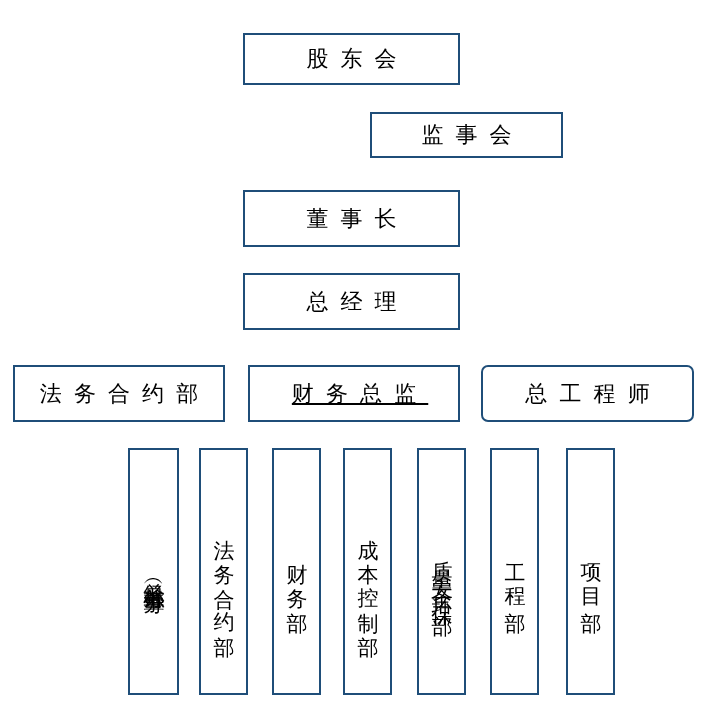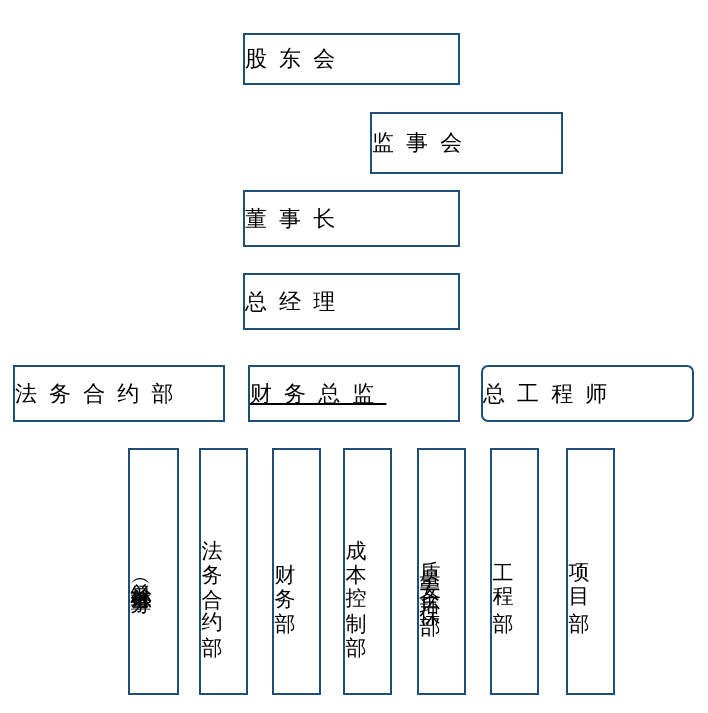--- a/index.html
+++ b/index.html
@@ -16,21 +16,21 @@
     color: #000000;
     overflow: hidden;
   }
   .box {
     position: absolute;
     box-sizing: border-box;
     border: 2.5px solid #1F4E79;
     background: #FFFFFF;
     display: flex;
     align-items: center;
-    justify-content: flex-start;
+    justify-content: center;
   }
   .h-label {
     font-size: 22px;
     letter-spacing: 0.55em;
     margin-right: -0.55em;
     white-space: nowrap;
     line-height: 1;
   }
   .v-label {
     writing-mode: vertical-rl;
@@ -46,21 +46,21 @@
 </style>
 </head>
 <body>
 
 <div class="canvas">
 
   <div class="box" style="left:243px; top:33px; width:217px; height:52px;">
     <span class="h-label">股东会</span>
   </div>
 
-  <div class="box" style="left:370px; top:112px; width:193px; height:62px;">
+  <div class="box" style="left:370px; top:112px; width:193px; height:46px;">
     <span class="h-label">监事会</span>
   </div>
 
   <div class="box" style="left:243px; top:190px; width:217px; height:57px;">
     <span class="h-label">董事长</span>
   </div>
 
   <div class="box" style="left:243px; top:273px; width:217px; height:57px;">
     <span class="h-label">总经理</span>
   </div>

